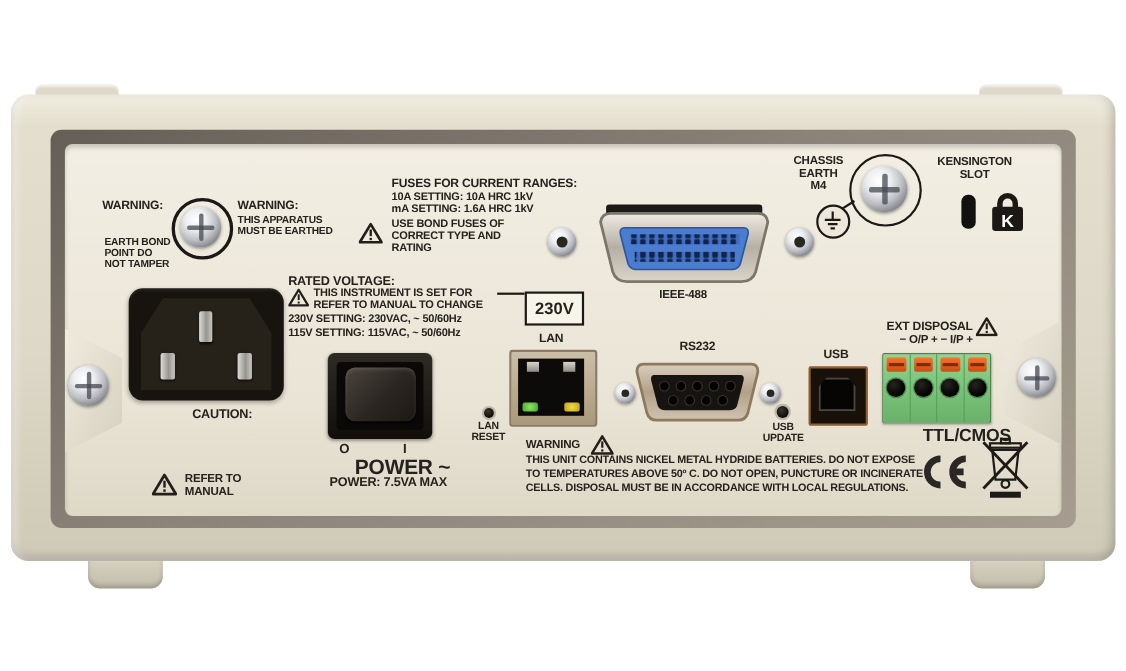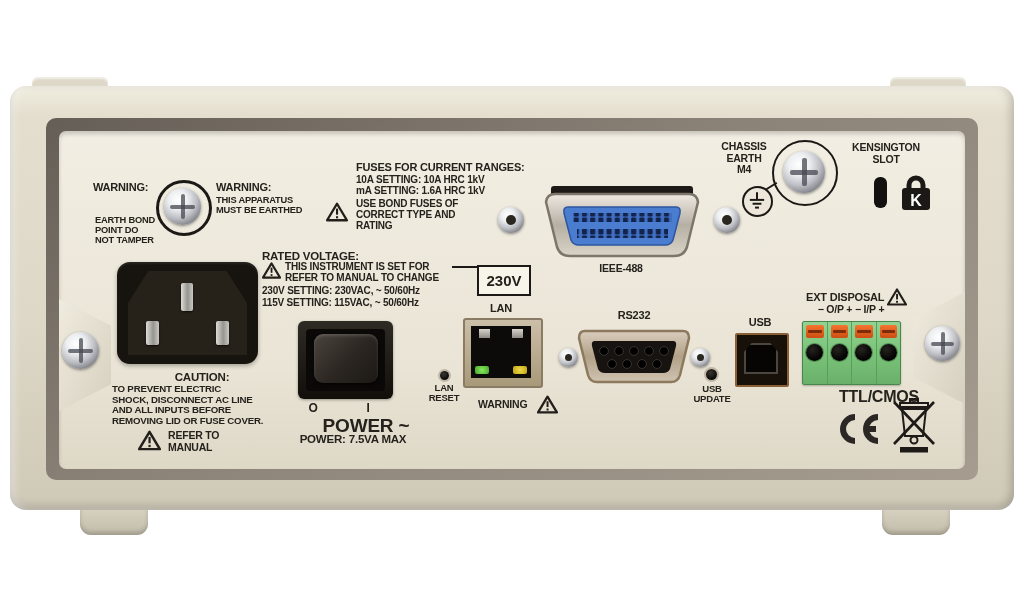--- a/index.html
+++ b/index.html
@@ -196,24 +196,20 @@
   <div class="t ctr" style="left:576px;top:263px;width:90px;font-size:10.5px;">IEEE-488</div>
 
   <div class="abs" id="iec">
     <div id="iec-recess"></div>
   </div>
   <div class="pin" style="left:181px;top:283px;width:12px;height:28px;"></div>
   <div class="pin" style="left:146px;top:321px;width:13px;height:24px;"></div>
   <div class="pin" style="left:216px;top:321px;width:13px;height:24px;"></div>
 
   <div class="t ctr" style="left:140px;top:371px;width:124px;font-size:11.5px;">CAUTION:</div>
-  <div class="t" style="left:112px;top:384px;font-size:9.7px;">TO PREVENT ELECTRIC
-SHOCK, DISCONNECT AC LINE
-AND ALL INPUTS BEFORE
-REMOVING LID OR FUSE COVER.</div>
   <svg class="abs tri" style="left:138px;top:430px;" width="23" height="21" viewBox="0 0 24 21">
       <path d="M12 1.5 L22.8 19.5 H1.2 Z" fill="none" stroke="#221f1b" stroke-width="2.6" stroke-linejoin="round"></path>
       <rect x="10.9" y="6.8" width="2.3" height="6.6" fill="#221f1b"></rect>
       <rect x="10.9" y="15.1" width="2.3" height="2.3" fill="#221f1b"></rect>
     </svg>
   <div class="t" style="left:168px;top:430px;font-size:10.5px;">REFER TO
 MANUAL</div>
 
   <div class="abs" id="psw-bezel"></div>
   <div class="abs" id="psw-frame"></div>
@@ -305,20 +301,23 @@
       </div>
   </div>
   <div class="t ctr" style="left:834px;top:388px;width:90px;font-size:16px;">TTL/CMOS</div>
 
   <div class="t" style="left:478px;top:399px;font-size:10.5px;">WARNING</div>
   <svg class="abs tri" style="left:537px;top:395px;" width="21" height="19" viewBox="0 0 24 21">
       <path d="M12 1.5 L22.8 19.5 H1.2 Z" fill="none" stroke="#221f1b" stroke-width="2.6" stroke-linejoin="round"></path>
       <rect x="10.9" y="6.8" width="2.3" height="6.6" fill="#221f1b"></rect>
       <rect x="10.9" y="15.1" width="2.3" height="2.3" fill="#221f1b"></rect>
     </svg>
+  <div class="t" style="left:478px;top:413px;font-size:9.8px;line-height:1.3;">THIS UNIT CONTAINS NICKEL METAL HYDRIDE BATTERIES. DO NOT EXPOSE
+TO TEMPERATURES ABOVE 50º C. DO NOT OPEN, PUNCTURE OR INCINERATE
+CELLS. DISPOSAL MUST BE  IN ACCORDANCE WITH LOCAL REGULATIONS.</div>
 
   <svg class="abs" style="left:836px;top:413px;" width="44" height="32" viewBox="0 0 44 32">
     <g fill="none" stroke="#2b2724" stroke-width="6">
       <path d="M19 4 A 12 12 0 1 0 19 28"></path>
       <path d="M42 4 A 12 12 0 1 0 42 28"></path>
       <line x1="30" y1="16" x2="40" y2="16"></line>
     </g>
   </svg>
 
   <svg class="abs" style="left:892px;top:394px;" width="44" height="60" viewBox="0 0 44 60">

